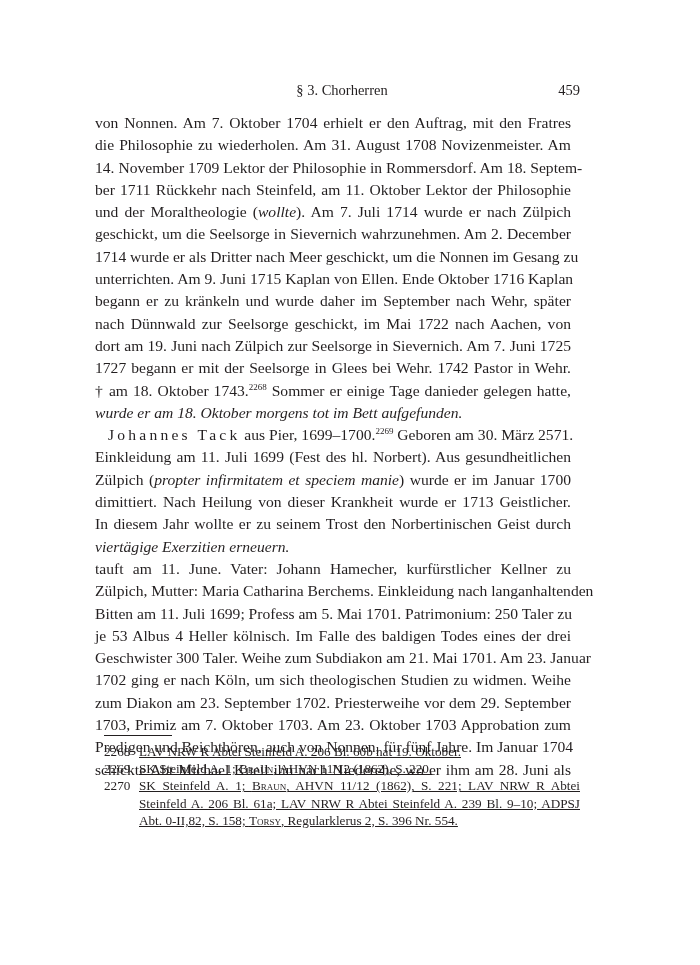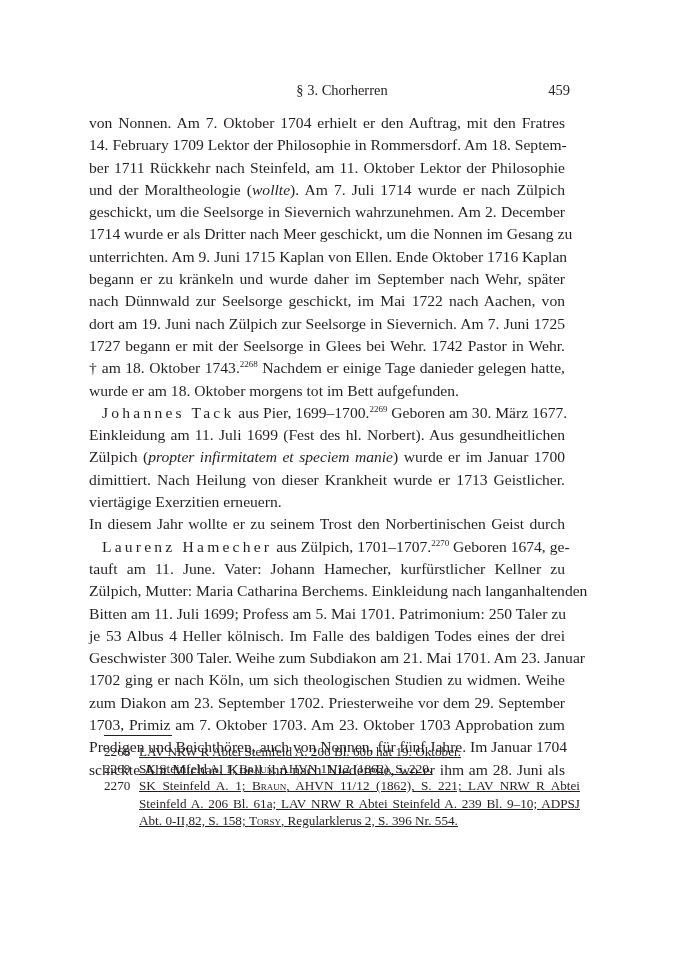--- a/index.html
+++ b/index.html
@@ -7,30 +7,30 @@
     width: 700px; height: 965px; position: relative; overflow: hidden;
     font-family: "Liberation Serif", "DejaVu Serif", serif;
     color: #231f20;
   }
   .page { position: absolute; left: 0; top: 0; width: 700px; height: 965px; }
   .running-head {
     position: absolute; top: 82px; left: 104px; width: 476px; height: 20px;
     font-size: 14.5px;
   }
   .running-title { position: absolute; left: 0; right: 0; text-align: center; top: 0; }
-  .page-number { position: absolute; right: 10px; top: 0; }
+  .page-number { position: absolute; right: 0; top: 0; }
   .body-text {
-    position: absolute; left: 89px; top: 112px; width: 476px;
+    position: absolute; left: 95px; top: 112px; width: 476px;
     font-size: 15.6px; line-height: 22.3px;
   }
   .line {
     display: block; height: 22.3px; white-space: nowrap;
     text-align: justify; text-align-last: justify; overflow: visible;
   }
-  .line.last { text-align-last: left; }
+  .line.last { text-align-last: left; font-style: italic; }
   .line.indent { padding-left: 13px; }
   .spaced { letter-spacing: 3.2px; }
   .fnref { font-size: 9px; vertical-align: 6px; line-height: 0; }
   i { font-style: italic; }
   .sc { font-variant: small-caps; }
   .footnote-rule {
     position: absolute; left: 104px; top: 735px; width: 68px; height: 0;
     border-top: 1px solid #231f20;
   }
   .footnotes {
@@ -49,45 +49,45 @@
 
   <div class="running-head">
     <span class="running-title">§ 3. Chorherren</span>
     <span class="page-number">459</span>
   </div>
 
   <div class="body-text">
 
     <div>
       <span class="line">von Nonnen. Am 7. Oktober 1704 erhielt er den Auftrag, mit den Fratres</span>
-      <span class="line">14. February 1709 Lektor der Philosophie in Rommersdorf. Am 18. Septem-</span>
+      <span class="line">die Philosophie zu wiederholen. Am 31. August 1708 Novizenmeister. Am</span>
+      <span class="line">14. November 1709 Lektor der Philosophie in Rommersdorf. Am 18. Septem-</span>
       <span class="line">ber 1711 Rückkehr nach Steinfeld, am 11. Oktober Lektor der Philosophie</span>
       <span class="line"><span>und der Moraltheologie (</span><i>wollte</i><span>). Am 7. Juli 1714 wurde er nach Zülpich</span></span>
       <span class="line">geschickt, um die Seelsorge in Sievernich wahrzunehmen. Am 2. December</span>
       <span class="line">1714 wurde er als Dritter nach Meer geschickt, um die Nonnen im Gesang zu</span>
       <span class="line">unterrichten. Am 9. Juni 1715 Kaplan von Ellen. Ende Oktober 1716 Kaplan</span>
       <span class="line">begann er zu kränkeln und wurde daher im September nach Wehr, später</span>
       <span class="line">nach Dünnwald zur Seelsorge geschickt, im Mai 1722 nach Aachen, von</span>
       <span class="line">dort am 19. Juni nach Zülpich zur Seelsorge in Sievernich. Am 7. Juni 1725</span>
       <span class="line">1727 begann er mit der Seelsorge in Glees bei Wehr. 1742 Pastor in Wehr.</span>
-      <span class="line"><span>† am 18. Oktober 1743.</span><sup class="fnref">2268</sup><span> Nachdem er einige Tage danieder gelegen hatte,</span></span>
+      <span class="line"><span>† am 18. Oktober 1743.</span><sup class="fnref">2268</sup><span> Sommer er einige Tage danieder gelegen hatte,</span></span>
       <span class="line last">wurde er am 18. Oktober morgens tot im Bett aufgefunden.</span>
     </div>
 
     <div>
-      <span class="line indent"><span class="spaced">Johannes Tack</span><span> aus Pier, 1699–1700.</span><sup class="fnref">2269</sup><span> Geboren am 30. März 1677.</span></span>
+      <span class="line indent"><span class="spaced">Johannes Tack</span><span> aus Pier, 1699–1700.</span><sup class="fnref">2269</sup><span> Geboren am 30. März 2571.</span></span>
       <span class="line">Einkleidung am 11. Juli 1699 (Fest des hl. Norbert). Aus gesundheitlichen</span>
       <span class="line"><span>Zülpich (</span><i>propter infirmitatem et speciem manie</i><span>) wurde er im Januar 1700</span></span>
       <span class="line">dimittiert. Nach Heilung von dieser Krankheit wurde er 1713 Geistlicher.</span>
+      <span class="line">In diesem Jahr wollte er zu seinem Trost den Norbertinischen Geist durch</span>
       <span class="line last">viertägige Exerzitien erneuern.</span>
-      <span class="line">In diesem Jahr wollte er zu seinem Trost den Norbertinischen Geist durch</span>
     </div>
 
     <div>
-      <span class="line indent"><span class="spaced">Laurenz Hamecher</span><span> aus Zülpich, 1701–1707.</span><sup class="fnref">2270</sup><span> Geboren 1674, ge-</span></span>
       <span class="line">tauft am 11. June. Vater: Johann Hamecher, kurfürstlicher Kellner zu</span>
       <span class="line">Zülpich, Mutter: Maria Catharina Berchems. Einkleidung nach langanhaltenden</span>
       <span class="line">Bitten am 11. Juli 1699; Profess am 5. Mai 1701. Patrimonium: 250 Taler zu</span>
       <span class="line">je 53 Albus 4 Heller kölnisch. Im Falle des baldigen Todes eines der drei</span>
       <span class="line">Geschwister 300 Taler. Weihe zum Subdiakon am 21. Mai 1701. Am 23. Januar</span>
       <span class="line">1702 ging er nach Köln, um sich theologischen Studien zu widmen. Weihe</span>
       <span class="line">zum Diakon am 23. September 1702. Priesterweihe vor dem 29. September</span>
       <span class="line">1703, Primiz am 7. Oktober 1703. Am 23. Oktober 1703 Approbation zum</span>
       <span class="line">Predigen und Beichthören, auch von Nonnen, für fünf Jahre. Im Januar 1704</span>
       <span class="line">schickte Abt Michael Kuell ihn nach Niederehe, wo er ihm am 28. Juni als</span>

